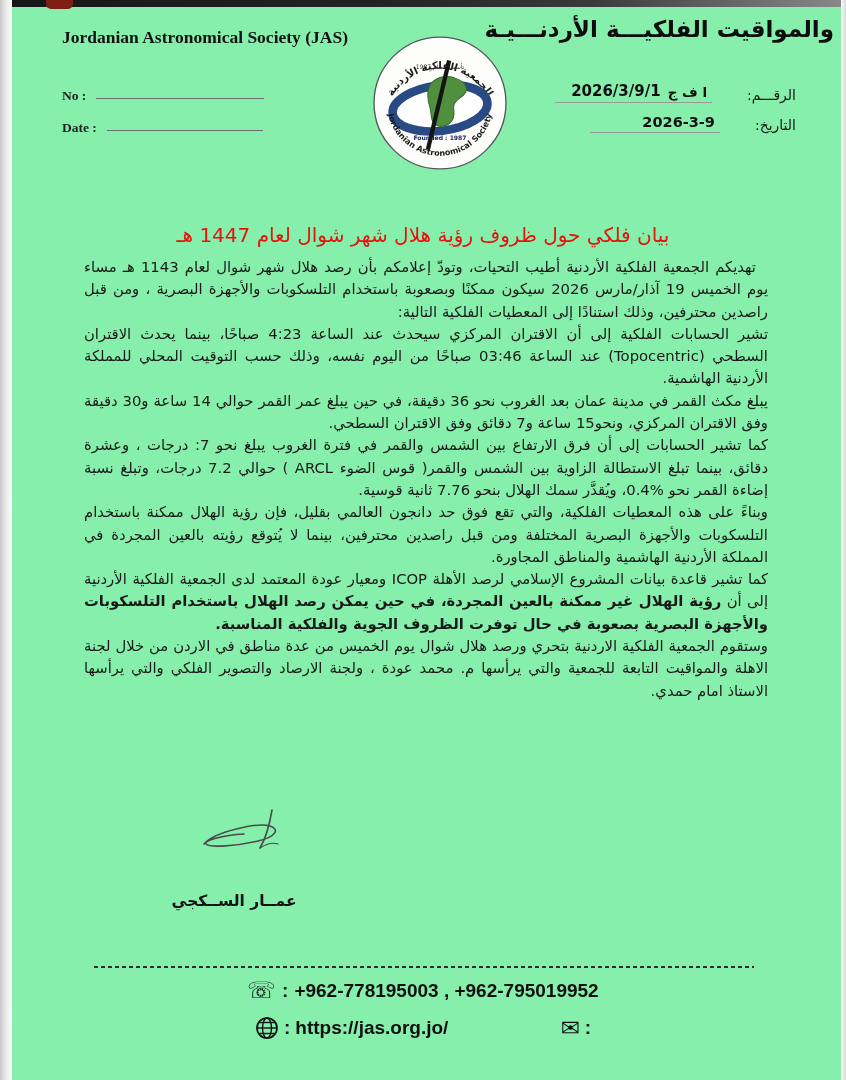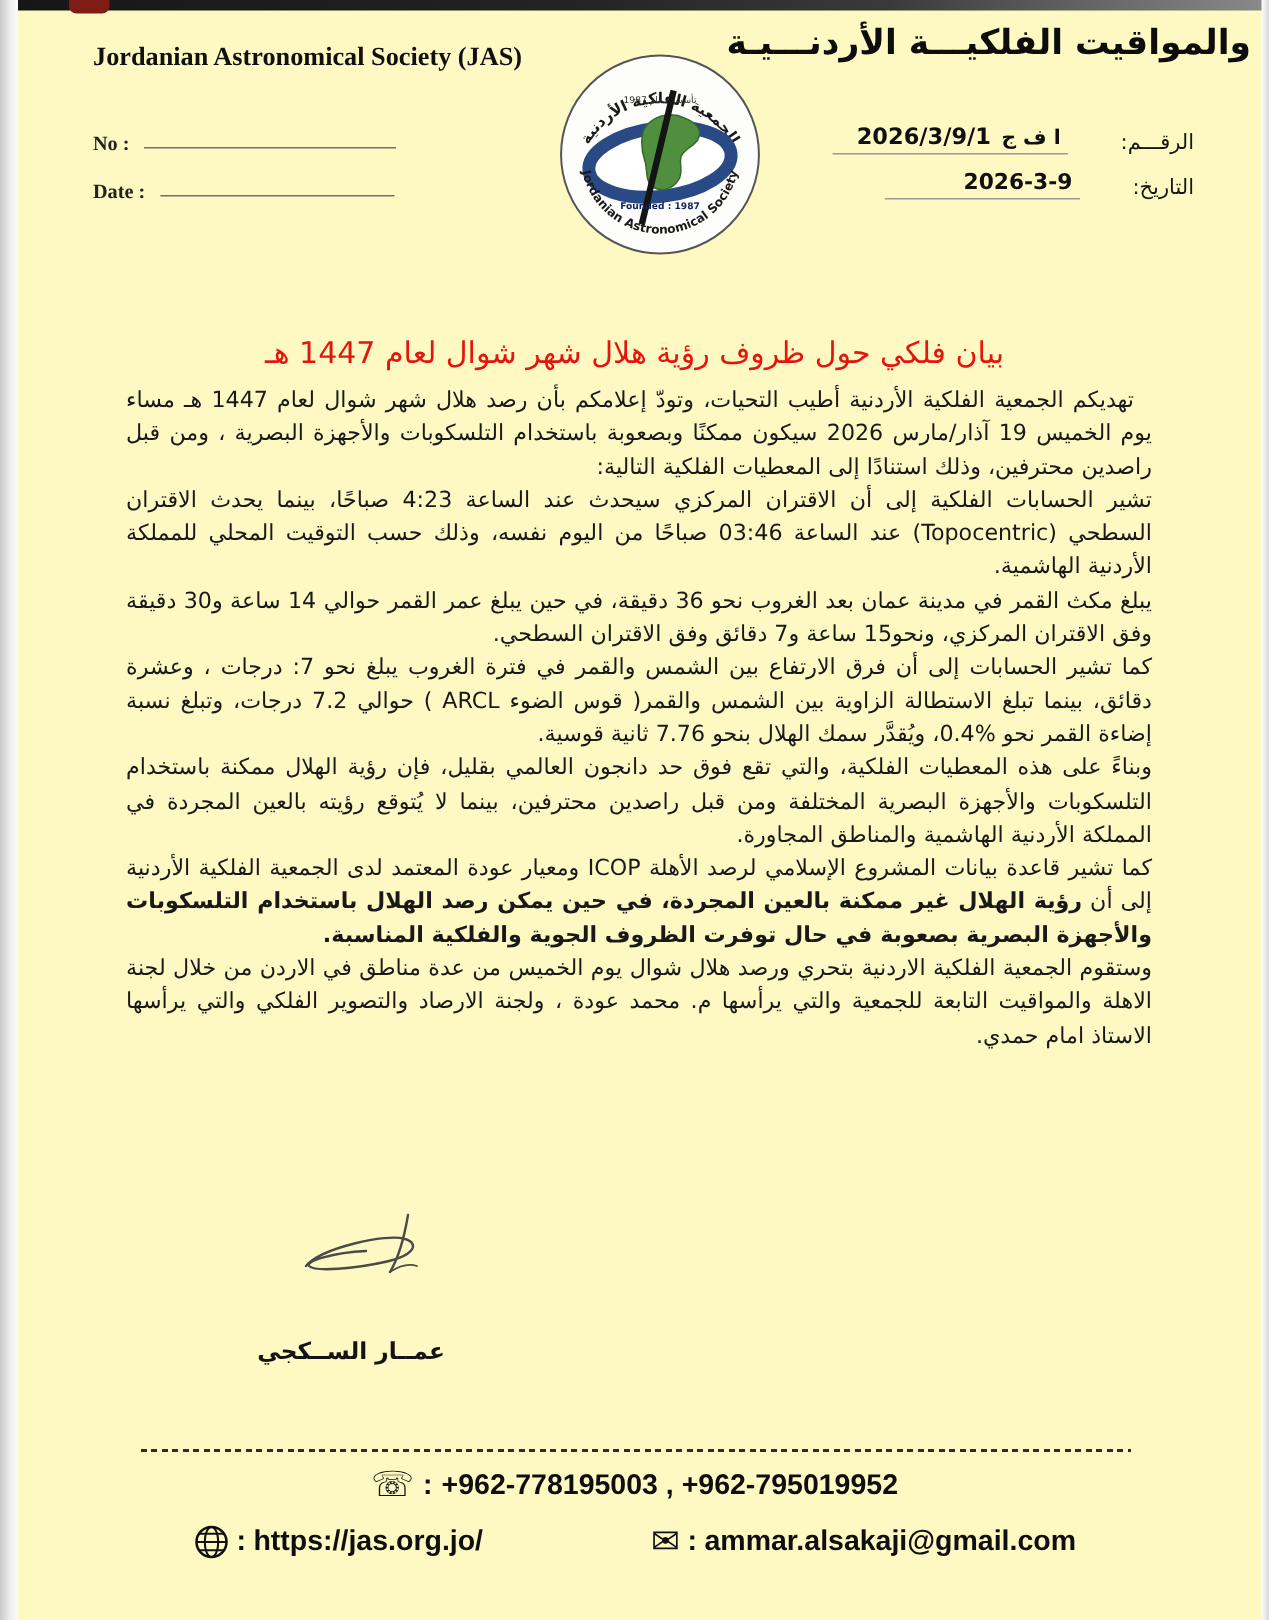--- a/index.html
+++ b/index.html
@@ -1,18 +1,18 @@
 <!DOCTYPE html>
 <html><head>
 <meta charset="utf-8">
 <style>
   html,body { margin:0; padding:0; background:#e9e9e9; }
   .page {
     position:relative; width:846px; height:1080px; margin:0 auto;
-    background:#fef9c3; overflow:hidden; color:#1c1c1c;
+    background:#86efac; overflow:hidden; color:#1c1c1c;
     font-family:"DejaVu Sans", sans-serif;
   }
   
   .scan-top    { position:absolute; top:0; left:0; right:0; height:7px;
                  background:linear-gradient(90deg,#161616 0%,#232323 45%,#3a3a3a 70%,#8a8a8a 100%); }
   .scan-left   { position:absolute; top:0; left:0; bottom:0; width:12px;
                  background:linear-gradient(90deg,#c9c9c9,#ededed 55%,#fcfcfb); }
   .scan-right  { position:absolute; top:0; right:0; bottom:0; width:5px;
                  background:linear-gradient(270deg,#d8d8d8,#fcfcfb); }
   .scan-red    { position:absolute; top:0; left:46px; width:27px; height:9px;
@@ -127,21 +127,21 @@
   <div class="ref-row r2">
     <span class="ref-label">التاريخ:</span>
     <span class="ref-cell date">
       <span>2026-3-9</span>
     </span>
   </div>
 
   <h1 class="doc-title">بيان فلكي حول ظروف رؤية هلال شهر شوال لعام 1447 هـ</h1>
 
   <main class="body">
-    <p class="indent">تهديكم الجمعية الفلكية الأردنية أطيب التحيات، وتودّ إعلامكم بأن رصد هلال شهر شوال لعام 1447 هـ مساء يوم الخميس 19 آذار/مارس 2026 سيكون ممكنًا وبصعوبة باستخدام التلسكوبات والأجهزة البصرية ، ومن قبل راصدين محترفين، وذلك استنادًا إلى المعطيات الفلكية التالية:</p>
+    <p class="indent">تهديكم الجمعية الفلكية الأردنية أطيب التحيات، وتودّ إعلامكم بأن رصد هلال شهر شوال لعام 1143 هـ مساء يوم الخميس 19 آذار/مارس 2026 سيكون ممكنًا وبصعوبة باستخدام التلسكوبات والأجهزة البصرية ، ومن قبل راصدين محترفين، وذلك استنادًا إلى المعطيات الفلكية التالية:</p>
     <p>تشير الحسابات الفلكية إلى أن الاقتران المركزي سيحدث عند الساعة 4:23 صباحًا، بينما يحدث الاقتران السطحي (Topocentric) عند الساعة 03:46 صباحًا من اليوم نفسه، وذلك حسب التوقيت المحلي للمملكة الأردنية الهاشمية.</p>
     <p>يبلغ مكث القمر في مدينة عمان بعد الغروب نحو 36 دقيقة، في حين يبلغ عمر القمر حوالي 14 ساعة و30 دقيقة وفق الاقتران المركزي، ونحو15 ساعة و7 دقائق  وفق الاقتران السطحي.</p>
     <p>كما تشير الحسابات إلى أن فرق الارتفاع بين الشمس والقمر في فترة الغروب يبلغ نحو 7: درجات ، وعشرة دقائق، بينما تبلغ الاستطالة الزاوية بين الشمس والقمر( قوس الضوء ARCL ) حوالي 7.2 درجات، وتبلغ نسبة إضاءة القمر نحو %0.4، ويُقدَّر سمك الهلال بنحو 7.76 ثانية قوسية.</p>
     <p>وبناءً على هذه المعطيات الفلكية، والتي تقع فوق حد دانجون العالمي بقليل، فإن رؤية الهلال ممكنة باستخدام التلسكوبات والأجهزة البصرية المختلفة ومن قبل راصدين محترفين، بينما لا يُتوقع رؤيته بالعين المجردة في المملكة الأردنية الهاشمية والمناطق المجاورة.</p>
     <p><span>كما تشير قاعدة بيانات المشروع الإسلامي لرصد الأهلة ICOP ومعيار عودة المعتمد لدى الجمعية الفلكية الأردنية إلى أن </span><span class="bold">رؤية الهلال غير ممكنة بالعين المجردة، في حين يمكن رصد الهلال باستخدام التلسكوبات والأجهزة البصرية بصعوبة في حال توفرت الظروف الجوية والفلكية المناسبة.</span></p>
     <p>وستقوم الجمعية الفلكية الاردنية بتحري ورصد هلال شوال يوم الخميس من عدة مناطق في الاردن من خلال لجنة الاهلة والمواقيت التابعة للجمعية والتي يرأسها م. محمد عودة ، ولجنة الارصاد والتصوير الفلكي والتي يرأسها الاستاذ امام حمدي.</p>
   </main>
 
   <div class="signature-block">
     <svg class="sig-scribble" width="96" height="56" viewBox="0 0 96 56">
@@ -168,17 +168,16 @@
         <line x1="2" y1="12" x2="22" y2="12" stroke="#111" stroke-width="1.4"></line>
         <line x1="3.5" y1="6.5" x2="20.5" y2="6.5" stroke="#111" stroke-width="1.4"></line>
         <line x1="3.5" y1="17.5" x2="20.5" y2="17.5" stroke="#111" stroke-width="1.4"></line>
       </svg>
         <span>:</span>
       <span>https://jas.org.jo/</span>
     </span>
     <span class="footer-item">
       <span class="glyph-icon">✉</span>
         <span>:</span>
-      <span>ammar.alsakaji@gmail.com</span>
     </span>
   </div>
 
 </div>
 
 </body></html>

